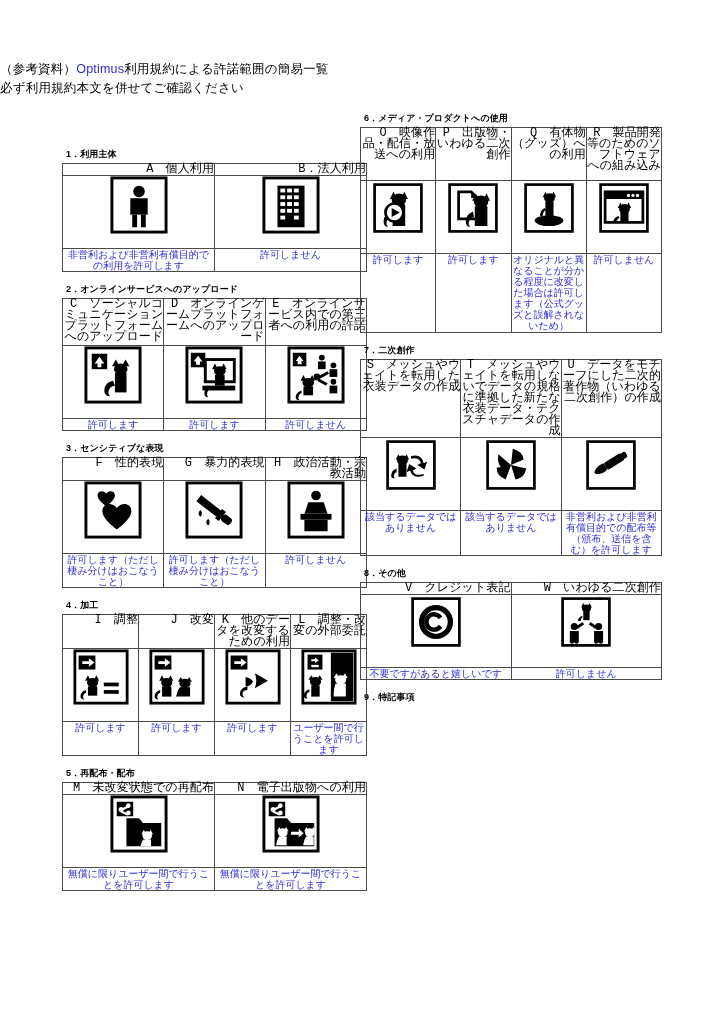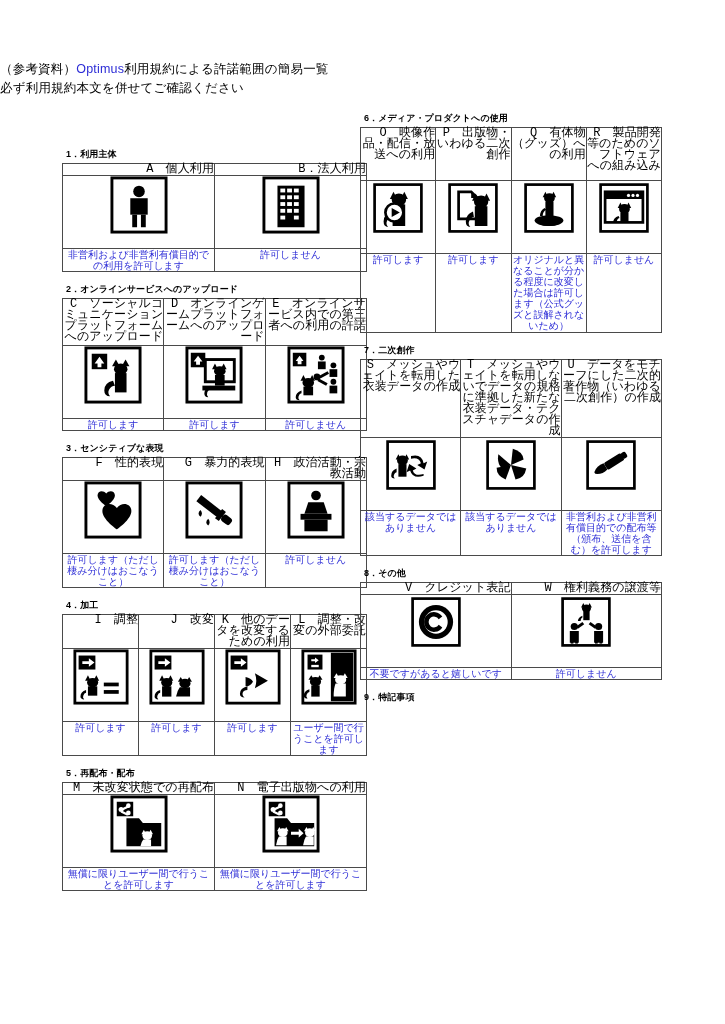--- a/index.html
+++ b/index.html
@@ -576,21 +576,21 @@
       </tbody>
         </table>
     </div>
 
     <div class="section">
       <div class="sec-title">8．その他</div>
       <table class="grid">
         <tbody>
             <tr>
           <td class="hdr">V　クレジット表記</td>
-          <td class="hdr">W　権利義務の譲渡等</td>
+          <td class="hdr">W　いわゆる二次創作</td>
         </tr>
         <tr>
           <td class="icon">
             <span>
               <svg width="54" height="54" viewBox="0 0 60 60">
                     <rect class="frame" x="4" y="4" width="52" height="52"></rect>
                     <circle class="glyph" cx="30" cy="30" r="19"></circle>
                     <circle cx="30" cy="30" r="13" fill="#fff"></circle>
                     <path class="glyph" d="M37 24 a11 11 0 1 0 0 12 l-4 -3 a6 6 0 1 1 0 -6z"></path>
                   </svg>

